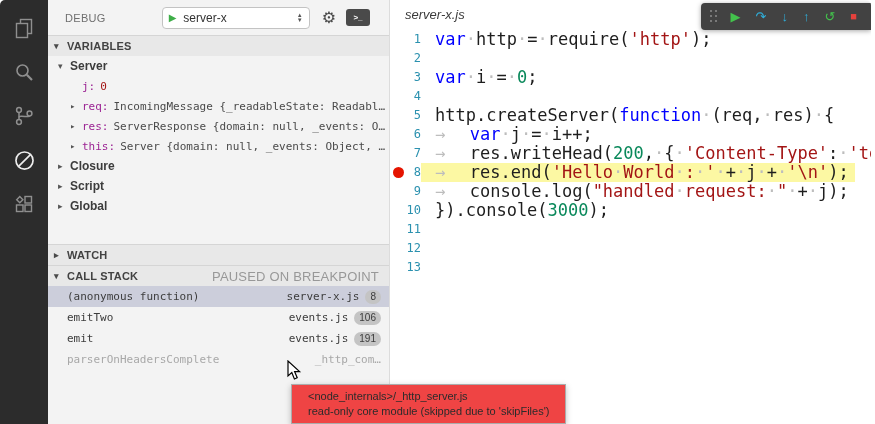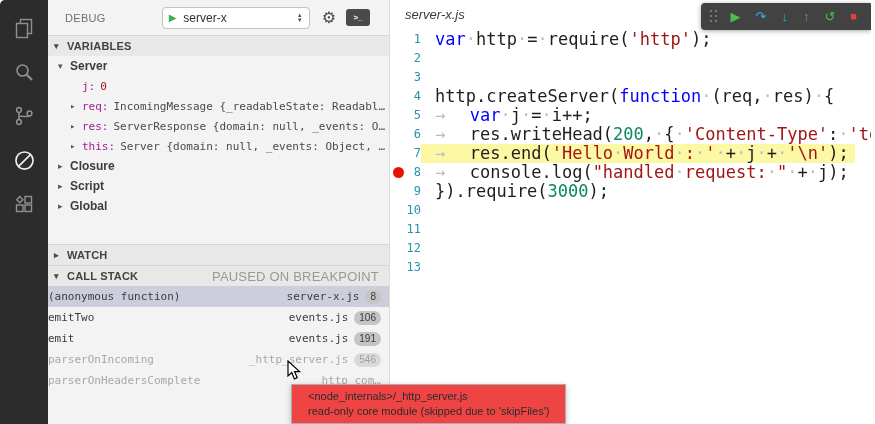--- a/index.html
+++ b/index.html
@@ -32,21 +32,21 @@
   .tree { height:188px; overflow:hidden; }
   .row { height:20px; display:flex; align-items:center; white-space:nowrap; overflow:hidden; font-family:"DejaVu Sans Mono", monospace; font-size:11px; color:#333; cursor:pointer; }
   .scope-row { padding-left:10px; font-family:"Liberation Sans", sans-serif; font-size:12px; font-weight:bold; color:#3c3c3c; }
   .scope-row .twisty { width:12px; font-size:9px; font-weight:normal; color:#555; }
   .var-row { padding-left:22px; }
   .var-row .twisty { width:12px; font-size:9px; color:#555; }
   .var-name { color:#9b2393; margin-right:5px; }
   .num-val { color:#a31515; }
   .obj-val { color:#4a4a4a; overflow:hidden; }
 
-  .frame { height:21px; display:flex; align-items:center; padding:0 8px 0 0; font-family:"DejaVu Sans Mono", monospace; font-size:11px; color:#3c3c3c; cursor:pointer; white-space:nowrap; }
+  .frame { height:21px; display:flex; align-items:center; padding:0 8px 0 19px; font-family:"DejaVu Sans Mono", monospace; font-size:11px; color:#3c3c3c; cursor:pointer; white-space:nowrap; }
   .frame.selected { background: var(--sel,#cccedb); }
   .frame.skipped { color:#a8a8a8; }
   .frame-fn { overflow:hidden; }
   .frame-right { margin-left:auto; display:flex; align-items:center; gap:6px; }
   .frame-file { color:inherit; }
   .badge { background:#c4c4c4; color:#3b3b3b; border-radius:10px; padding:0 5px; font-size:10px; line-height:14px; font-family:"Liberation Sans", sans-serif; }
   .frame.skipped .badge { background:#dadada; color:#a0a0a0; }
 
   
   .editor { position:absolute; left:391px; top:0; right:0; height:424px; background:#fff; }
@@ -208,27 +208,20 @@
             <span class="frame-right">
               <span class="frame-file">events.js</span>
               <span class="badge">106</span>
             </span>
           </div>
           <div class="frame">
             <span class="frame-fn">emit</span>
             <span class="frame-right">
               <span class="frame-file">events.js</span>
               <span class="badge">191</span>
-            </span>
-          </div>
-          <div class="frame skipped">
-            <span class="frame-fn">parserOnIncoming</span>
-            <span class="frame-right">
-              <span class="frame-file">_http_server.js</span>
-              <span class="badge">546</span>
             </span>
           </div>
           <div class="frame skipped">
             <span class="frame-fn">parserOnHeadersComplete</span>
             <span class="frame-right">
               <span class="frame-file">_http_com…</span>
             </span>
           </div>
         </div>
     </div>
@@ -248,27 +241,28 @@
           <div class="gutter-line"><span class="bp"></span><span class="ln">8</span></div>
           <div class="gutter-line"><span class="ln">9</span></div>
           <div class="gutter-line"><span class="ln">10</span></div>
           <div class="gutter-line"><span class="ln">11</span></div>
           <div class="gutter-line"><span class="ln">12</span></div>
           <div class="gutter-line"><span class="ln">13</span></div>
         </div>
       <div class="lines" id="lines">
           <div class="code-line"><span class="tok-kw">var</span><span class="tok-pl"><span class="tok-ws">·</span>http<span class="tok-ws">·</span>=<span class="tok-ws">·</span>require(</span><span class="tok-str">'http'</span><span class="tok-pl">);</span></div>
           <div class="code-line"></div>
+          <div class="code-line"><span class="tok-kw">var</span><span class="tok-pl"><span class="tok-ws">·</span>i<span class="tok-ws">·</span>=<span class="tok-ws">·</span></span><span class="tok-num">0</span><span class="tok-pl">;</span></div>
           <div class="code-line"></div>
           <div class="code-line"><span class="tok-pl">http.createServer(</span><span class="tok-kw">function</span><span class="tok-pl"><span class="tok-ws">·</span>(req,<span class="tok-ws">·</span>res)<span class="tok-ws">·</span>{</span></div>
           <div class="code-line"><span class="tok-tab">→</span><span class="tok-kw">var</span><span class="tok-pl"><span class="tok-ws">·</span>j<span class="tok-ws">·</span>=<span class="tok-ws">·</span>i++;</span></div>
           <div class="code-line"><span class="tok-tab">→</span><span class="tok-pl">res.writeHead(</span><span class="tok-num">200</span><span class="tok-pl">,<span class="tok-ws">·</span>{<span class="tok-ws">·</span></span><span class="tok-str">'Content-Type'</span><span class="tok-pl">:<span class="tok-ws">·</span></span><span class="tok-str">'text/plain'</span><span class="tok-pl"><span class="tok-ws">·</span>});</span></div>
           <div class="code-line current"><span class="tok-tab">→</span><span class="tok-pl">res.end(</span><span class="tok-str">'Hello<span class="tok-ws">·</span>World<span class="tok-ws">·</span>:<span class="tok-ws">·</span>'</span><span class="tok-pl"><span class="tok-ws">·</span>+<span class="tok-ws">·</span>j<span class="tok-ws">·</span>+<span class="tok-ws">·</span></span><span class="tok-str">'\n'</span><span class="tok-pl">);</span></div>
           <div class="code-line"><span class="tok-tab">→</span><span class="tok-pl">console.log(</span><span class="tok-str">"handled<span class="tok-ws">·</span>request:<span class="tok-ws">·</span>"</span><span class="tok-pl"><span class="tok-ws">·</span>+<span class="tok-ws">·</span>j);</span></div>
-          <div class="code-line"><span class="tok-pl">}).require(</span><span class="tok-num">3000</span><span class="tok-pl">);</span></div>
+          <div class="code-line"><span class="tok-pl">}).console(</span><span class="tok-num">3000</span><span class="tok-pl">);</span></div>
           <div class="code-line"></div>
           <div class="code-line"></div>
         </div>
     </div>
   </div>
 
   <div class="debug-toolbar">
     <span class="grip">
         <i></i>
       </span>

